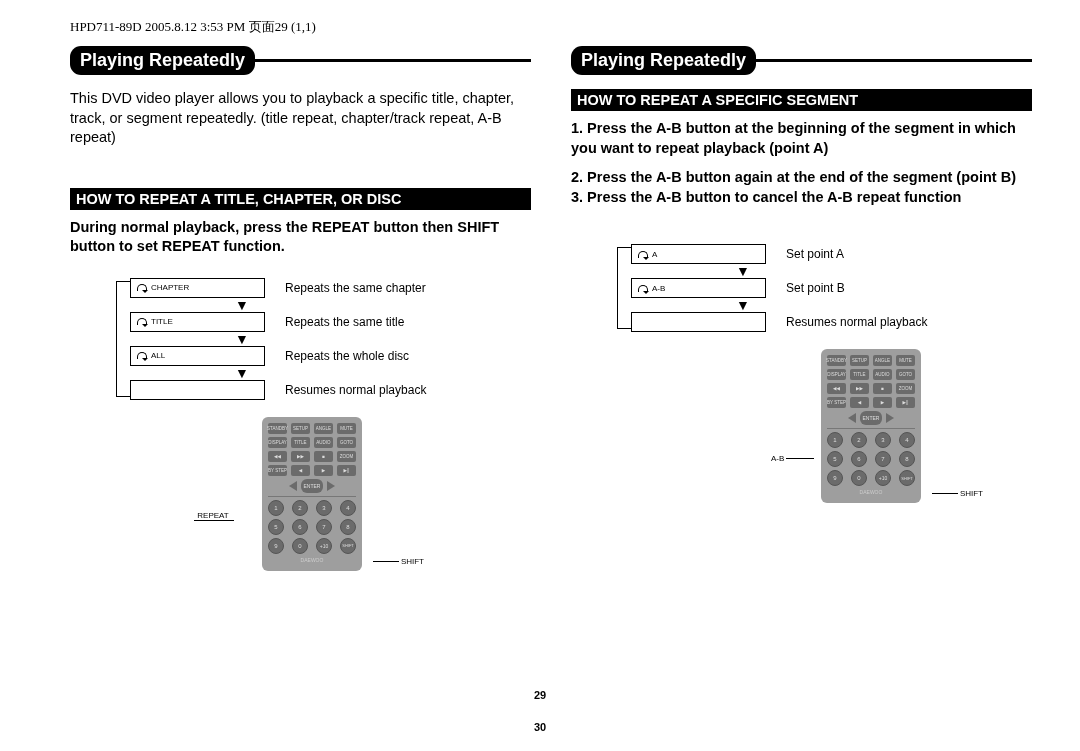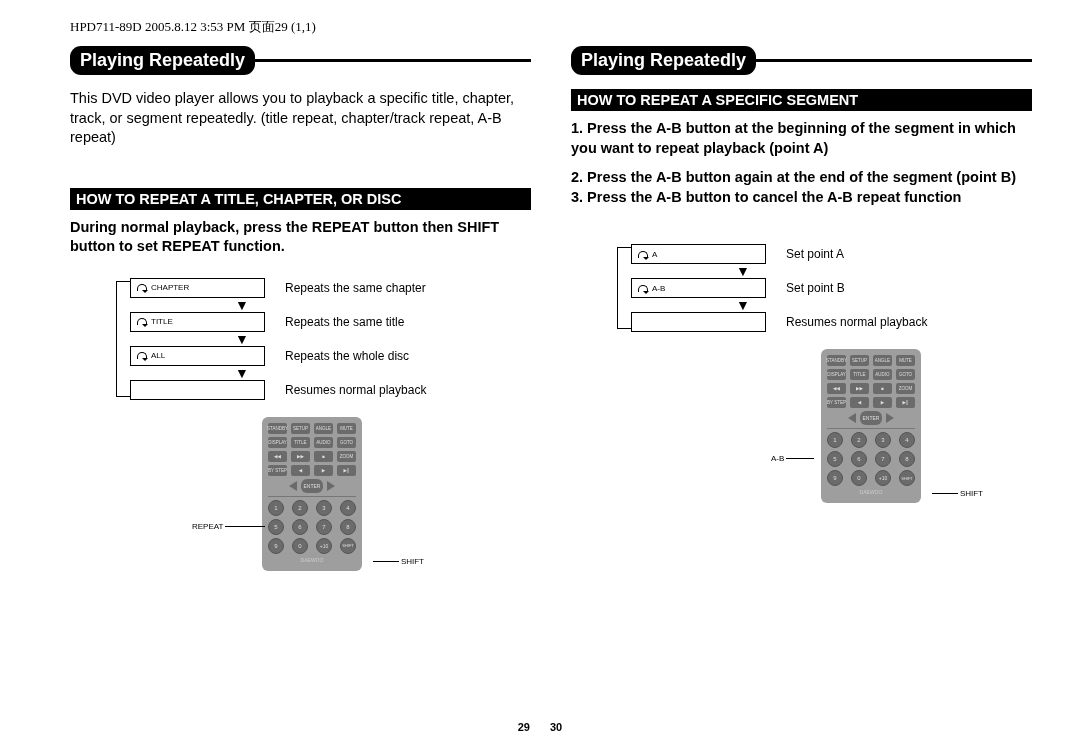--- a/index.html
+++ b/index.html
@@ -157,21 +157,21 @@
     display:flex;align-items:center;
   }
   .callout .line { height:1px;background:#000; }
   
   .pagenums {
     position:absolute;
     bottom:18px;
     left:50%;
     transform:translateX(-50%);
     display:flex; gap:20px;
-    font-size:11px;font-weight:bold;
+    font-size:11px;font-weight:bold;flex-direction:column;
   }
 </style>
 </head>
 <body>
 
 <div class="doc-header">HPD711-89D  2005.8.12  3:53 PM  页面29 (1,1)</div>
 
 <div class="columns">
 
   <div class="col">
@@ -209,21 +209,21 @@
           <span class="flow-desc">Repeats the whole disc</span>
         </div>
       <div class="flow-arrow">▼</div>
       <div class="flow-row">
           <div class="flow-box"></div>
           <span class="flow-desc">Resumes normal playback</span>
         </div>
     </div>
 
     <div class="remote-wrap">
-      <div class="callout" style="left:-30px;top:105px;">
+      <div class="callout" style="left:-30px;top:94px;flex-direction:column;">
         <span>REPEAT</span>
           <div class="line" style="width:40px;margin-left:2px;"></div>
       </div>
       <div class="callout" style="right:-22px;top:140px;">
         <div class="line" style="width:26px;margin-right:2px;"></div>
           <span>SHIFT</span>
       </div>
       <div class="remote">
         <div class="row">
             <div class="btn">STANDBY</div>

